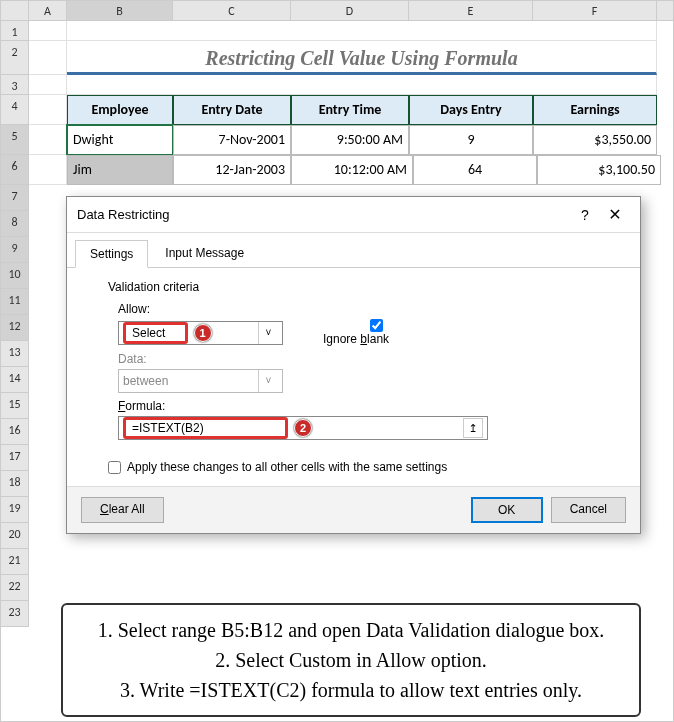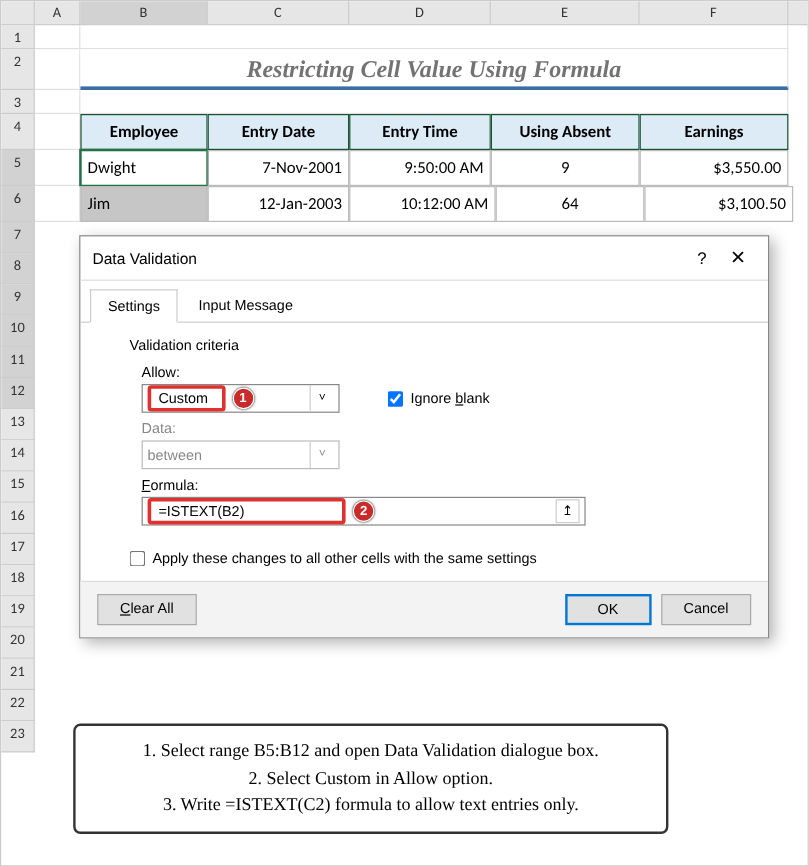--- a/index.html
+++ b/index.html
@@ -35,30 +35,30 @@
 .form-label { font-size: 12px; margin-bottom: 3px; }
 .form-label.grey { color: #888; }
 .select-box { display: flex; align-items: center; width: 165px; height: 24px; border: 1px solid #888; padding: 0 4px; background: #fff; }
 .select-box.disabled { color: #888; border-color: #bbb; }
 .select-val { flex: 1; font-size: 12px; }
 .select-arrow { width: 20px; text-align: center; border-left: 1px solid #ccc; line-height: 22px; font-size: 10px; }
 .highlight-red { border: 3px solid #e03131 !important; border-radius: 3px; }
 .formula-box { display: flex; align-items: center; width: 370px; height: 24px; border: 1px solid #888; padding: 0 4px; background: #fff; }
 .formula-val { flex: 1; font-size: 12px; }
 .formula-btn { width: 20px; text-align: center; border: 1px solid #ccc; font-size: 11px; line-height: 18px; margin-left: 4px; }
-.checkbox-row { display: flex; align-items: flex-end; font-size: 12px; margin-left: 40px; }
+.checkbox-row { display: flex; align-items: flex-end; font-size: 12px; margin-left: 40px; flex-direction: column; }
 .checkbox-row input { margin-right: 6px; }
 .apply-row { display: flex; align-items: center; font-size: 12px; margin-top: 20px; }
 .apply-row input { margin-right: 6px; }
 .dlg-buttons { display: flex; padding: 10px 14px; border-top: 1px solid #ddd; background: #f3f3f3; }
 .btn { padding: 4px 18px; border: 1px solid #aaa; background: #e1e1e1; font-size: 12px; min-width: 72px; text-align: center; }
 .btn.primary { border: 2px solid #0078d4; background: #e1e1e1; }
 .spacer { flex: 1; }
 .marker { display: inline-flex; align-items: center; justify-content: center; width: 18px; height: 18px; border-radius: 50%; background: #c92a2a; color: #fff; font-size: 11px; font-weight: bold; margin-left: 6px; border: 1px solid #fff; box-shadow: 0 0 2px #000; }
-.caption { position: absolute; left: 60px; top: 602px; width: 496px; border: 2px solid #333; border-radius: 6px; padding: 10px 14px; background: #fff; font-family: 'Comic Sans MS', cursive; font-size: 15px; text-align: center; line-height: 1.5; }
+.caption { position: absolute; left: 60px; top: 602px; width: 580px; border: 2px solid #333; border-radius: 6px; padding: 10px 14px; background: #fff; font-family: 'Comic Sans MS', cursive; font-size: 20px; text-align: center; line-height: 1.5; }
 </style>
 </head>
 <body>
 
 <div class="col-headers">
   <div style="width:28px;border-right:1px solid #ccc;"></div>
   <div class="col-header" style="width:38px">A</div>
   <div class="col-header sel" style="width:106px">B</div>
   <div class="col-header" style="width:118px">C</div>
   <div class="col-header" style="width:118px">D</div>
@@ -107,21 +107,21 @@
     <div class="grid-row" style="height:20px">
       <div class="cell" style="width:38px"></div>
       <div class="cell" style="width:590px"></div>
     </div>
 
     <div class="grid-row" style="height:30px">
       <div class="cell" style="width:38px"></div>
       <div class="hdr-cell cell" style="width:106px">Employee</div>
       <div class="hdr-cell cell" style="width:118px">Entry Date</div>
       <div class="hdr-cell cell" style="width:118px">Entry Time</div>
-      <div class="hdr-cell cell" style="width:124px">Using Absent</div>
+      <div class="hdr-cell cell" style="width:124px">Days Entry</div>
       <div class="hdr-cell cell" style="width:124px">Earnings</div>
     </div>
 
     <div class="grid-row" style="height:30px">
       <div class="cell" style="width:38px"></div>
       <div class="data-cell cell sel-active" style="width:106px">Dwight</div>
       <div class="data-cell cell r" style="width:118px">7-Nov-2001</div>
       <div class="data-cell cell r" style="width:118px">9:50:00 AM</div>
       <div class="data-cell cell c" style="width:124px">9</div>
       <div class="data-cell cell r" style="width:124px">$3,550.00</div>
@@ -133,35 +133,35 @@
       <div class="data-cell cell r" style="width:118px">12-Jan-2003</div>
       <div class="data-cell cell r" style="width:122px">10:12:00 AM</div>
       <div class="data-cell cell c" style="width:124px">64</div>
       <div class="data-cell cell r" style="width:124px">$3,100.50</div>
     </div>
   </div>
 </div>
 
 <div class="dialog">
   <div class="dlg-title">
-    <span class="dlg-title-text">Data Validation</span>
+    <span class="dlg-title-text">Data Restricting</span>
     <span class="dlg-help">?</span>
     <span class="dlg-close">✕</span>
   </div>
   <div class="tabs">
     <div class="tab active">Settings</div>
     <div class="tab">Input Message</div>
   </div>
   <div class="dlg-body">
     <div class="section-label">Validation criteria</div>
     <div style="padding-left:10px">
       <div class="form-label">Allow:</div>
       <div class="form-row">
         <div class="select-box">
-          <span class="select-val highlight-red" style="padding:1px 6px">Custom</span>
+          <span class="select-val highlight-red" style="padding:1px 6px">Select</span>
           <span class="marker">1</span>
           <span style="flex:1"></span>
           <span class="select-arrow">˅</span>
         </div>
         <label class="checkbox-row">
           <input type="checkbox" checked="" style="">
           <span>Ignore <u>b</u>lank</span>
         </label>
       </div>
       <div class="form-label grey">Data:</div>

